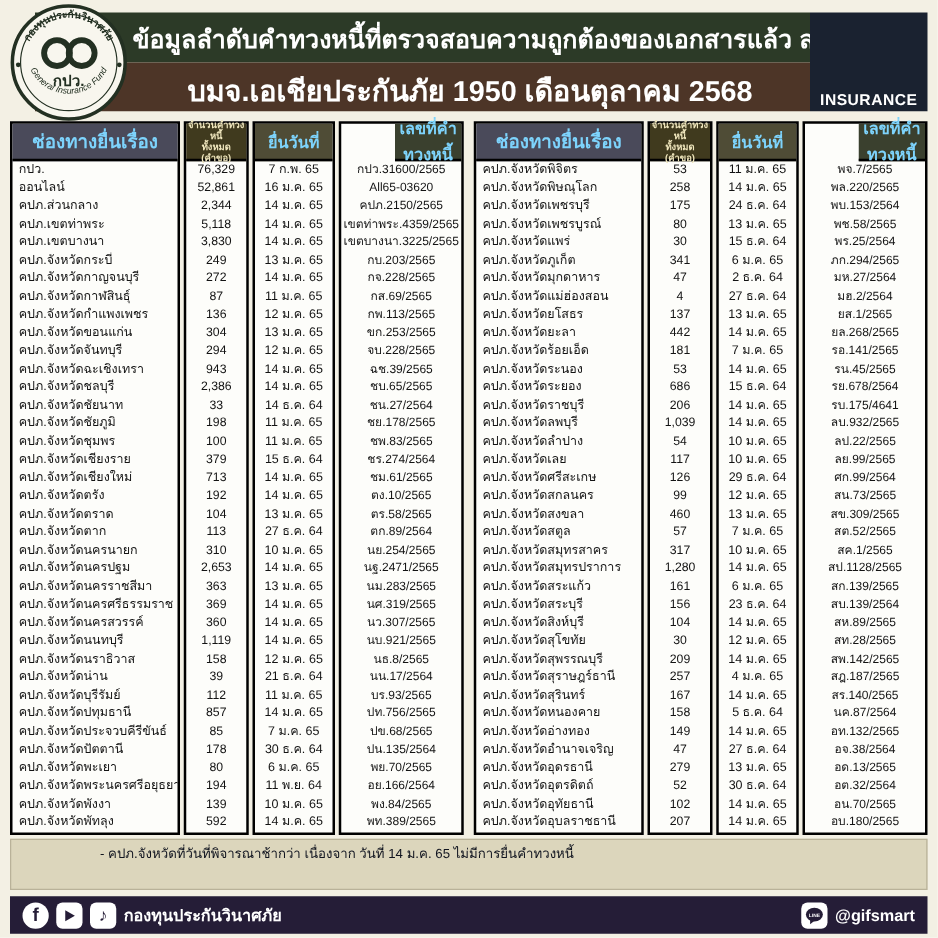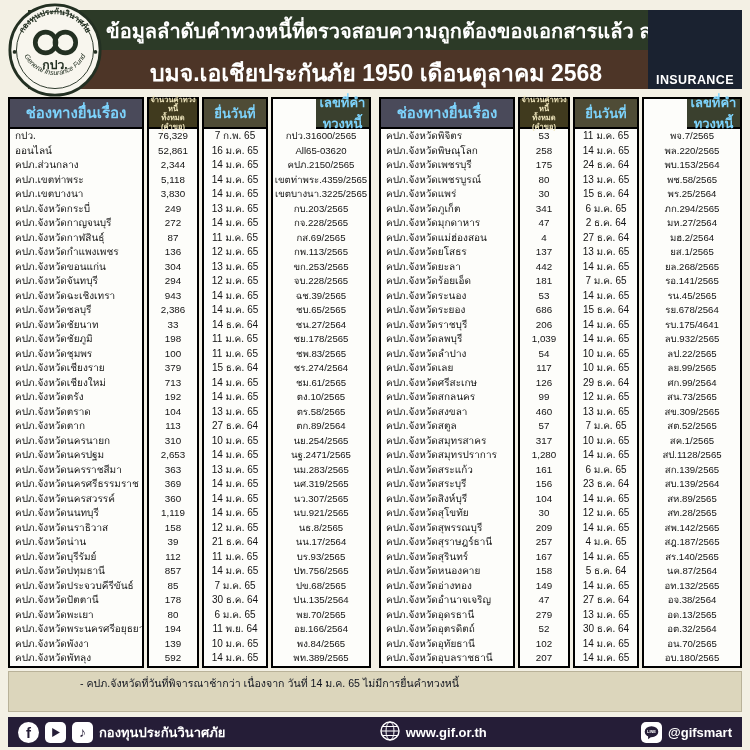--- a/index.html
+++ b/index.html
@@ -447,32 +447,20 @@
       <span class="sicon round" style="font-size:15px;">f</span>
       <span class="sicon">
         <svg width="11" height="11" viewBox="0 0 10 10">
             <polygon points="2,1 9,5 2,9" fill="#251d37"></polygon>
           </svg>
       </span>
       <span class="sicon" style="font-size:14px;">♪</span>
       <span>กองทุนประกันวินาศภัย</span>
     </div>
     <div class="fgroup">
-      <span>
-        <svg width="20" height="20" viewBox="0 0 20 20">
-          <circle cx="10" cy="10" r="9" fill="none" stroke="#fff" stroke-width="1.4"></circle>
-          <ellipse cx="10" cy="10" rx="4" ry="9" fill="none" stroke="#fff" stroke-width="1"></ellipse>
-          <line x1="1" y1="10" x2="19" y2="10" stroke="#fff" stroke-width="1"></line>
-          <line x1="2.2" y1="5.5" x2="17.8" y2="5.5" stroke="#fff" stroke-width="1"></line>
-          <line x1="2.2" y1="14.5" x2="17.8" y2="14.5" stroke="#fff" stroke-width="1"></line>
-        </svg>
-      </span>
-      <span>www.gif.or.th</span>
-    </div>
-    <div class="fgroup">
       <span class="sicon">
         <svg width="17" height="17" viewBox="0 0 20 20">
           <ellipse cx="10" cy="9" rx="8" ry="6.5" fill="#251d37"></ellipse>
           <polygon points="6,14 6,18 11,14" fill="#251d37"></polygon>
           <text x="10" y="11" font-size="4.6" fill="#fff" text-anchor="middle" font-weight="bold">LINE</text>
         </svg>
       </span>
       <span>@gifsmart</span>
     </div>
   </div>

